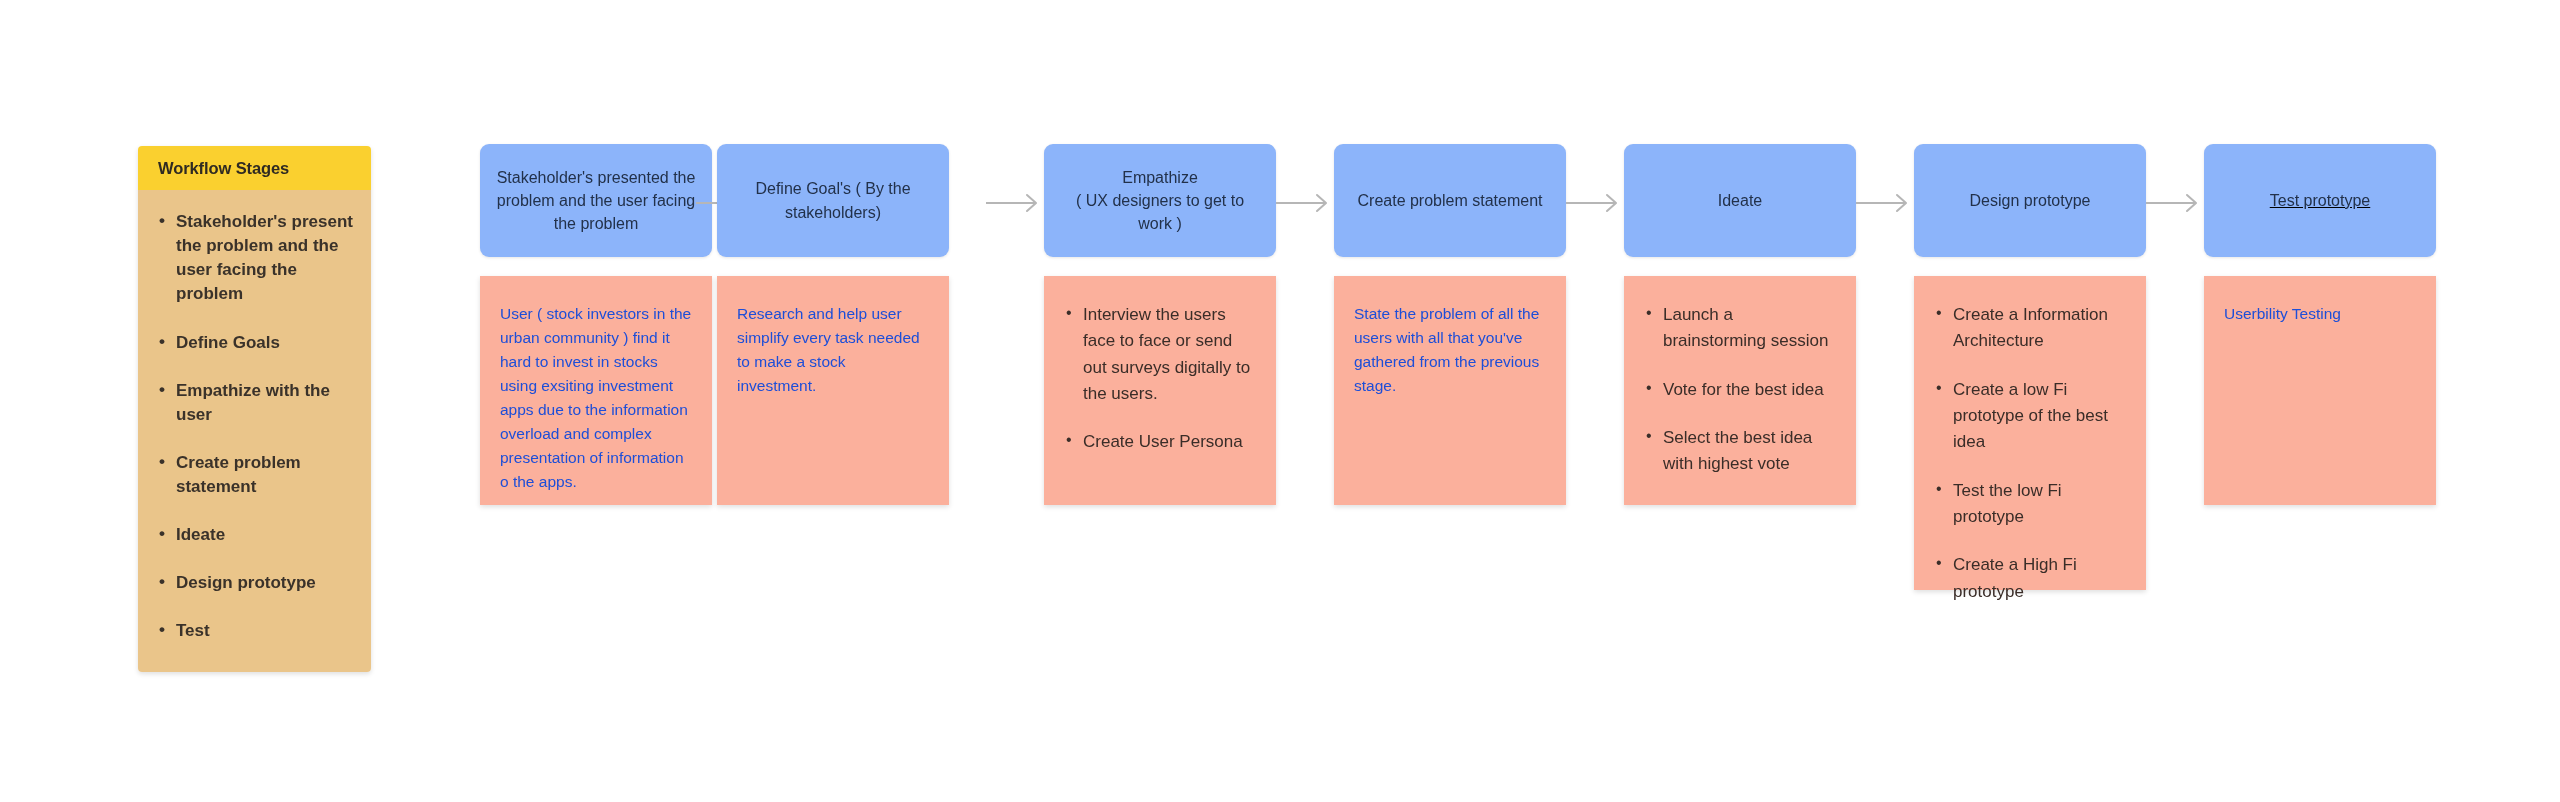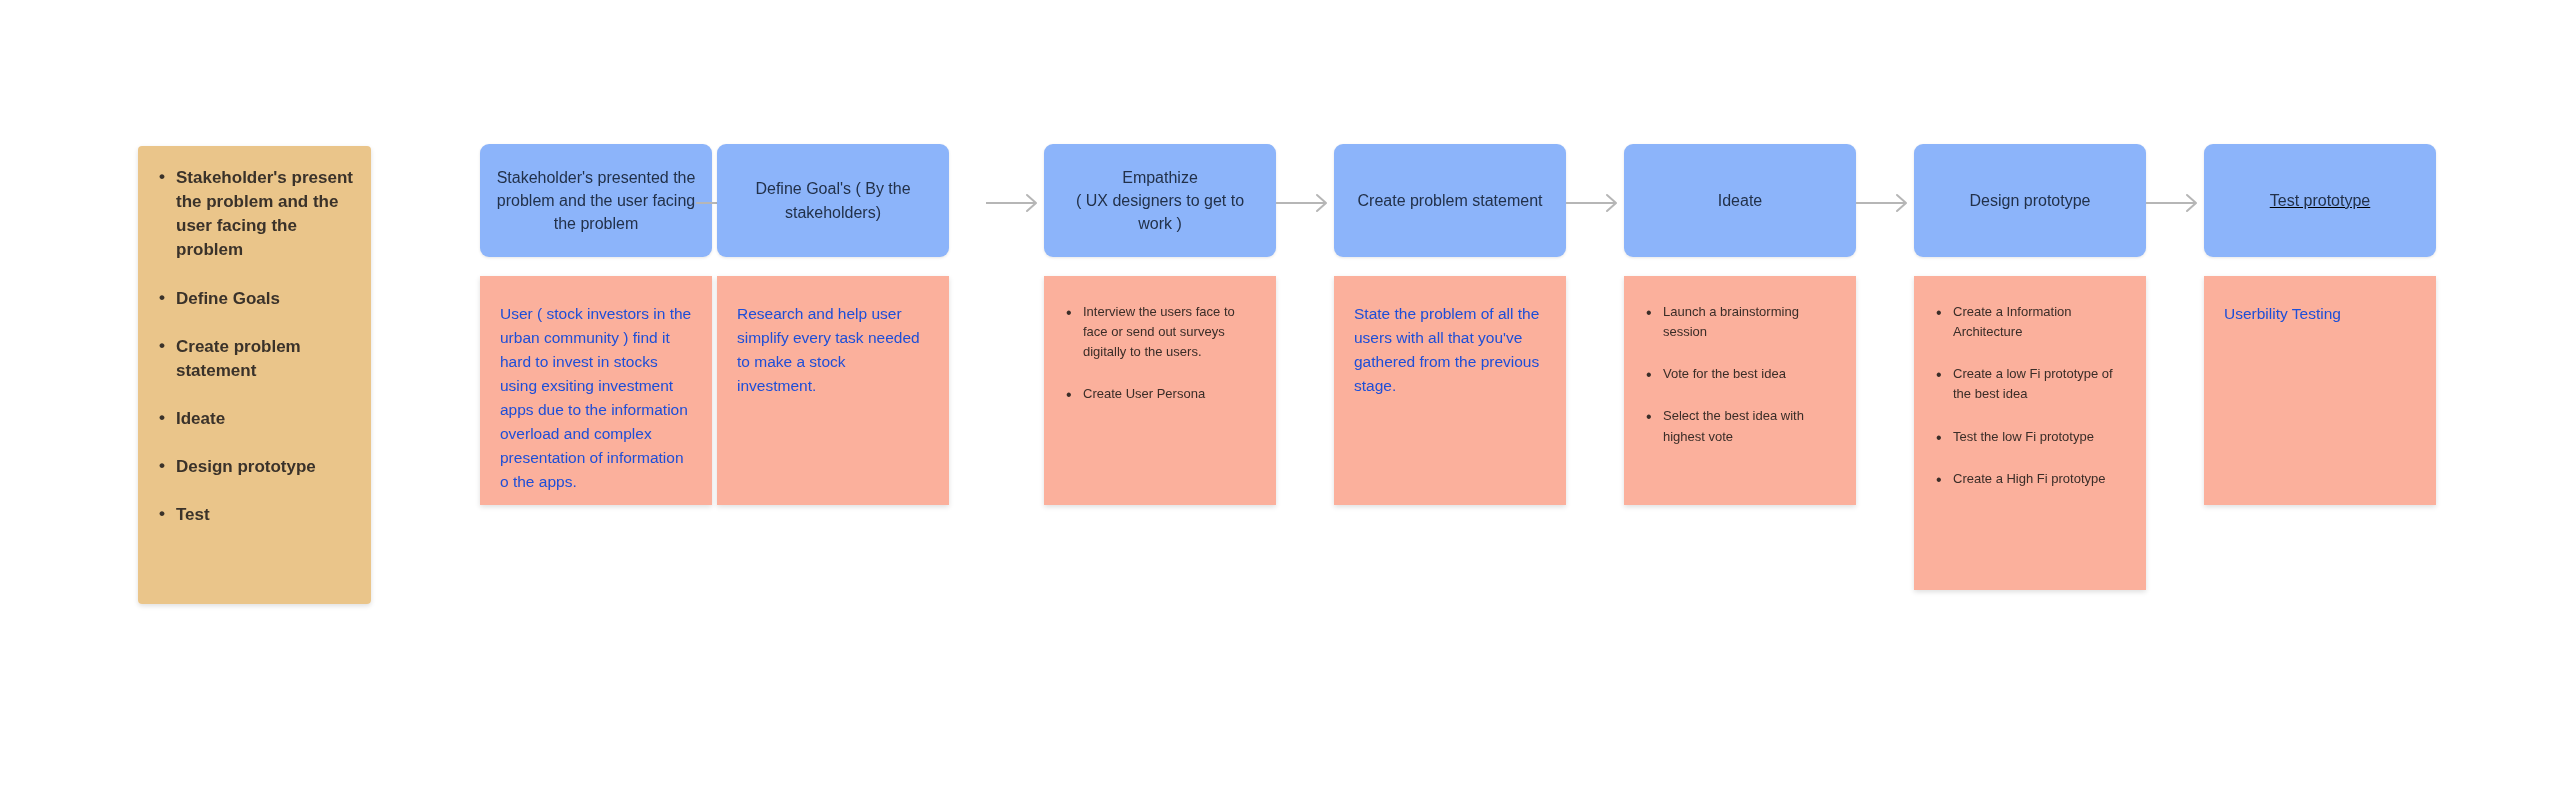--- a/index.html
+++ b/index.html
@@ -97,21 +97,21 @@
   .stage-body p {
     font-size: 15.5px;
     line-height: 1.55;
     color: #1d4ed8;
   }
   .stage-body ul { list-style: none; }
   .stage-body li {
     position: relative;
     padding-left: 19px;
     margin-bottom: 22px;
-    font-size: 13px;
+    font-size: 17px;
     line-height: 1.55;
     color: #3a2d28;
   }
   .stage-body li:last-child { margin-bottom: 0; }
   .stage-body li::before {
     content: "\2022";
     position: absolute;
     left: 2px;
     top: -1px;
     font-size: 16px;
@@ -126,24 +126,28 @@
     width: 58px;
     height: 22px;
   }
 </style>
 </head>
 <body>
 
 <div id="canvas">
 
   <div id="sidebar">
+    <div id="sidebar-header">
+      <span class="title">Workflow Stages</span>
+    </div>
     <div id="sidebar-body">
       <ul id="sidebar-list">
           <li>Stakeholder's present the problem and the user facing the problem</li>
           <li>Define Goals</li>
+          <li>Empathize with the user</li>
           <li>Create problem statement</li>
           <li>Ideate</li>
           <li>Design prototype</li>
           <li>Test</li>
         </ul>
     </div>
   </div>
 
   <div id="flow">
       <div class="column" style="left: 480px;">

